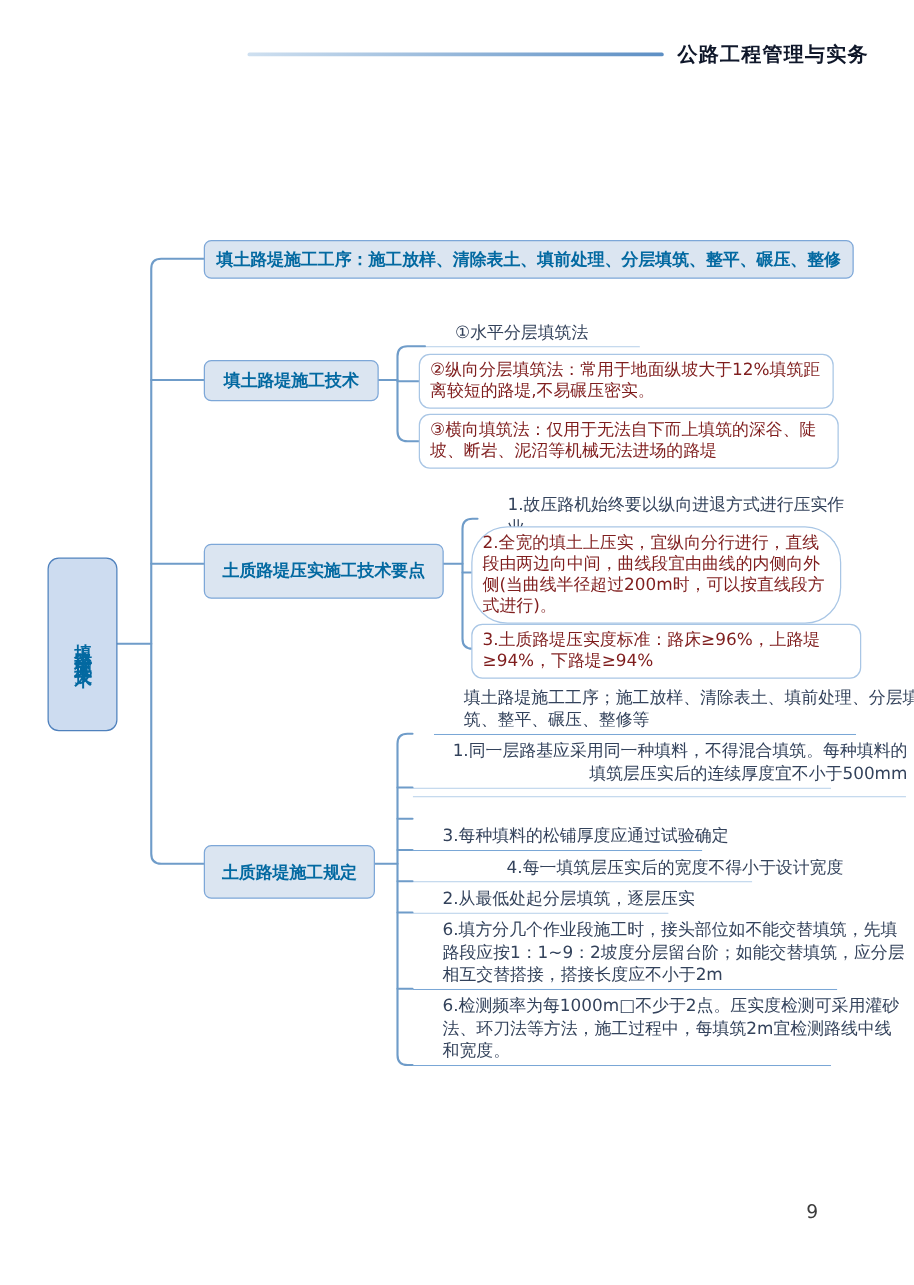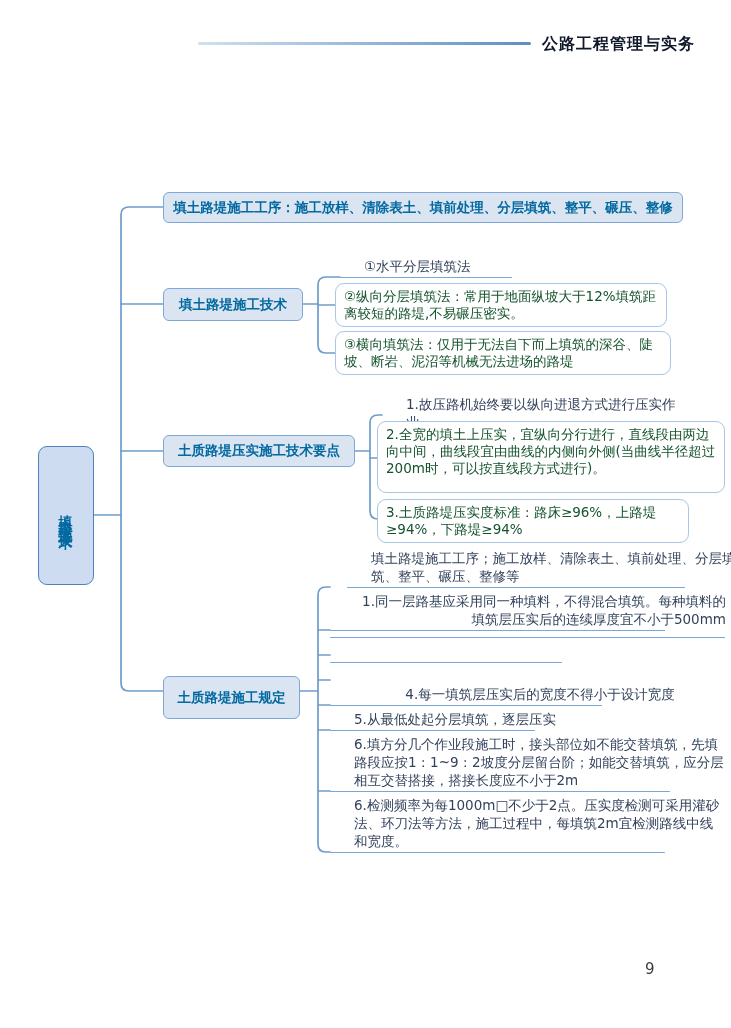--- a/index.html
+++ b/index.html
@@ -32,21 +32,21 @@
     writing-mode:vertical-rl;letter-spacing:3px;font-size:14px;line-height:1;
   }
   
   .u-item{position:absolute;z-index:1;color:#33425b;font-size:13.5px;line-height:18px;}
   .u-item .txt{padding-left:3px;margin-left:21px;}
   .u-line{border-bottom:1.7px solid #7aa7d6;margin-top:2px;border-radius:1px;}
   
   .w-box{
     position:absolute;z-index:1;box-sizing:border-box;
     background:#ffffff;border:1.4px solid #a9c6e5;border-radius:9px;
-    padding:4px 8px;color:#14532d;font-size:13.5px;line-height:17px;
+    padding:4px 8px;color:#7f1d1d;font-size:13.5px;line-height:17px;
   }
   .pageno{position:absolute;left:645px;top:960px;font-size:15px;color:#3c3c3c;}
 </style>
 </head>
 <body>
 
 <div class="hdr-rule"></div>
 <div class="hdr-title">公路工程管理与实务</div>
 
 <svg class="links" width="731" height="1028">
@@ -80,51 +80,52 @@
 
 <div class="node" style="left:163px;top:288px;width:140px;height:33px;">填土路堤施工技术</div>
 
 <div class="u-item" style="left:340px;top:257px;width:340px;">
   <div class="txt">①水平分层填筑法</div>
   <div class="u-line" style="width:172px;"></div>
 </div>
 <div class="w-box" style="left:335px;top:283px;width:332px;min-height:40px;">②纵向分层填筑法：常用于地面纵坡大于12%填筑距离较短的路堤,不易碾压密实。</div>
 <div class="w-box" style="left:335px;top:331px;width:336px;min-height:40px;">③横向填筑法：仅用于无法自下而上填筑的深谷、陡坡、断岩、泥沼等机械无法进场的路堤</div>
 
-<div class="node" style="left:163px;top:435px;width:192px;height:32px;">土质路堤压实施工技术要点</div>
+<div class="node" style="left:163px;top:435px;width:192px;height:44px;">土质路堤压实施工技术要点</div>
 
 <div class="u-item" style="left:382px;top:395px;width:300px;">
   <div class="txt">1.故压路机始终要以纵向进退方式进行压实作业</div>
   <div class="u-line" style="width:286px;"></div>
 </div>
-<div class="w-box" style="left:377px;top:421px;width:348px;min-height:72px;">2.全宽的填土上压实，宜纵向分行进行，直线段由两边向中间，曲线段宜由曲线的内侧向外侧(当曲线半径超过200m时，可以按直线段方式进行)。</div>
+<div class="w-box" style="left:377px;top:421px;width:296px;min-height:72px;border-radius:29px;">2.全宽的填土上压实，宜纵向分行进行，直线段由两边向中间，曲线段宜由曲线的内侧向外侧(当曲线半径超过200m时，可以按直线段方式进行)。</div>
 <div class="w-box" style="left:377px;top:499px;width:312px;min-height:38px;">3.土质路堤压实度标准：路床≥96%，上路堤≥94%，下路堤≥94%</div>
 
 <div class="node" style="left:163px;top:676px;width:137px;height:43px;">土质路堤施工规定</div>
 
 <div class="u-item" style="left:347px;top:549px;width:396px;">
   <div class="txt">填土路堤施工工序；施工放样、清除表土、填前处理、分层填筑、整平、碾压、整修等</div>
   <div class="u-line" style="width:338px;"></div>
 </div>
 <div class="u-item" style="left:330px;top:592px;width:396px;text-align:right;">
   <div class="txt">1.同一层路基应采用同一种填料，不得混合填筑。每种填料的填筑层压实后的连续厚度宜不小于500mm</div>
   <div class="u-line" style="width:335px;"></div>
 </div>
 <div class="u-item" style="left:330px;top:635px;width:400px;">
   <div class="u-line" style="width:395px;"></div>
 </div>
 <div class="u-item" style="left:330px;top:660px;width:396px;">
+  <div class="txt">3.每种填料的松铺厚度应通过试验确定</div>
   <div class="u-line" style="width:232px;"></div>
 </div>
 <div class="u-item" style="left:330px;top:685px;width:396px;text-align:center;">
   <div class="txt">4.每一填筑层压实后的宽度不得小于设计宽度</div>
   <div class="u-line" style="width:272px;"></div>
 </div>
 <div class="u-item" style="left:330px;top:710px;width:396px;">
-  <div class="txt">5.从最低处起分层填筑，逐层压实</div>
+  <div class="txt">2.从最低处起分层填筑，逐层压实</div>
   <div class="u-line" style="width:205px;"></div>
 </div>
 <div class="u-item" style="left:330px;top:735px;width:396px;">
   <div class="txt">6.填方分几个作业段施工时，接头部位如不能交替填筑，先填路段应按1：1~9：2坡度分层留台阶；如能交替填筑，应分层相互交替搭接，搭接长度应不小于2m</div>
   <div class="u-line" style="width:340px;"></div>
 </div>
 <div class="u-item" style="left:330px;top:796px;width:396px;">
   <div class="txt">6.检测频率为每1000m□不少于2点。压实度检测可采用灌砂法、环刀法等方法，施工过程中，每填筑2m宜检测路线中线和宽度。</div>
   <div class="u-line" style="width:335px;"></div>
 </div>

